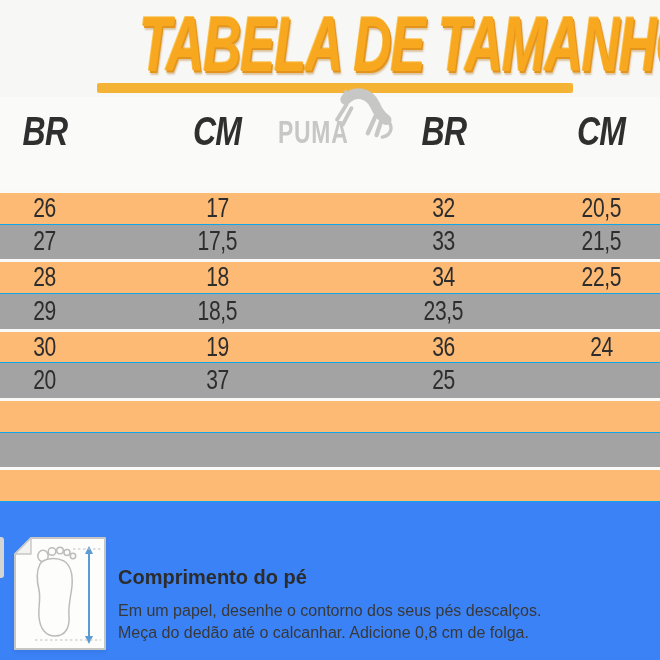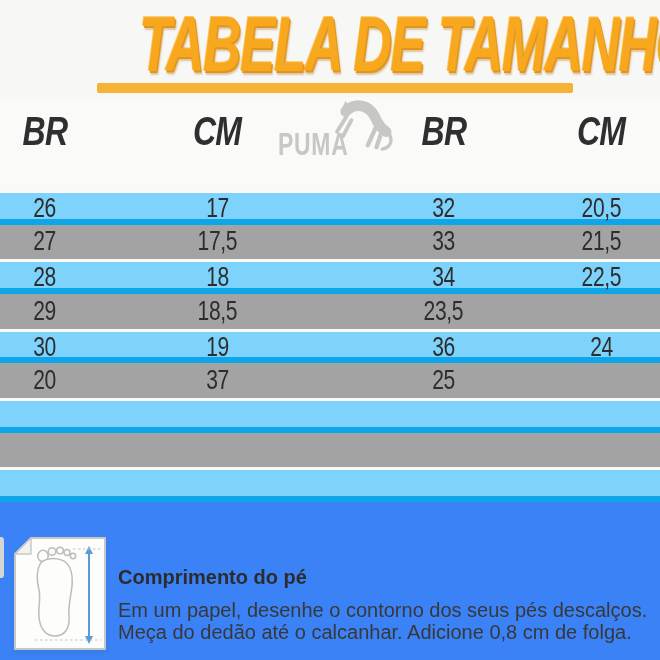--- a/index.html
+++ b/index.html
@@ -31,53 +31,53 @@
     position:absolute; top:100px; left:0; width:660px; height:62px;
     display:grid; grid-template-columns:13.6% 38.6% 30% 17.8%; align-items:center;
   }
   .header-cell { text-align:center; }
   .header-cell span {
     display:inline-block; font-size:40px; font-weight:700; font-style:italic;
     color:#2f2f2f; letter-spacing:-1px; transform:scaleX(0.8);
   }
 
   
-  .brand { position:absolute; left:278px; top:100px; width:112px; height:62px; }
+  .brand { position:absolute; left:278px; top:88px; width:112px; height:62px; }
   .brand-word {
     position:absolute; left:0; bottom:2px; margin:0;
     font-size:31px; line-height:30px; font-weight:700; letter-spacing:1px;
     color:#c7c7c6; transform:scaleX(0.74); transform-origin:left bottom;
   }
   .brand-cat { position:absolute; right:-4px; top:-3px; width:60px; height:54px; }
 
   
   .size-table { position:absolute; top:190px; left:0; width:660px; }
   .row {
     display:grid; grid-template-columns:13.6% 38.6% 30% 17.8%;
     height:34.66px; align-items:center; box-sizing:border-box;
   }
-  .row.gray { background:#7dd3fc; border-top:3px solid #f9f9f8; border-bottom:6px solid #0ea5e9; }
+  .row.gray { background:#fdba74; border-top:3px solid #f9f9f8; border-bottom:1px solid #0ea5e9; }
   .row.white { background:#a3a3a3; }
   .cell { text-align:center; }
   .cell span {
     display:inline-block; font-size:27px; font-weight:400; color:#2d2d2d;
     letter-spacing:-0.5px; transform:scaleX(0.78);
   }
 
   
   .footer { position:absolute; top:502px; left:0; width:660px; height:158px; background:#3b82f6; }
   .edge-strip {
     position:absolute; left:0; top:35px; width:4px; height:41px;
     background:#d5d5d4; border-radius:0 3px 3px 0;
   }
   .measure-icon { position:absolute; left:13px; top:33px; width:94px; height:116px;
     filter:drop-shadow(0 3px 2px rgba(0,0,0,0.05)); }
   .footer-text { position:absolute; left:118px; top:64px; }
   .footer-heading { margin:0 0 12px 0; font-size:20px; line-height:22px; font-weight:700; color:#2c2c2c; }
-  .footer-body { margin:0; font-size:20px; line-height:21.5px; color:#383838; }
+  .footer-body { margin:0; font-size:16px; line-height:21.5px; color:#383838; }
 </style>
 </head>
 <body>
 
 <div class="stage">
 
   <div class="title-wrap">
     <h1 class="title">TABELA DE TAMANHOS</h1>
   </div>
   <div class="title-underline"></div>

